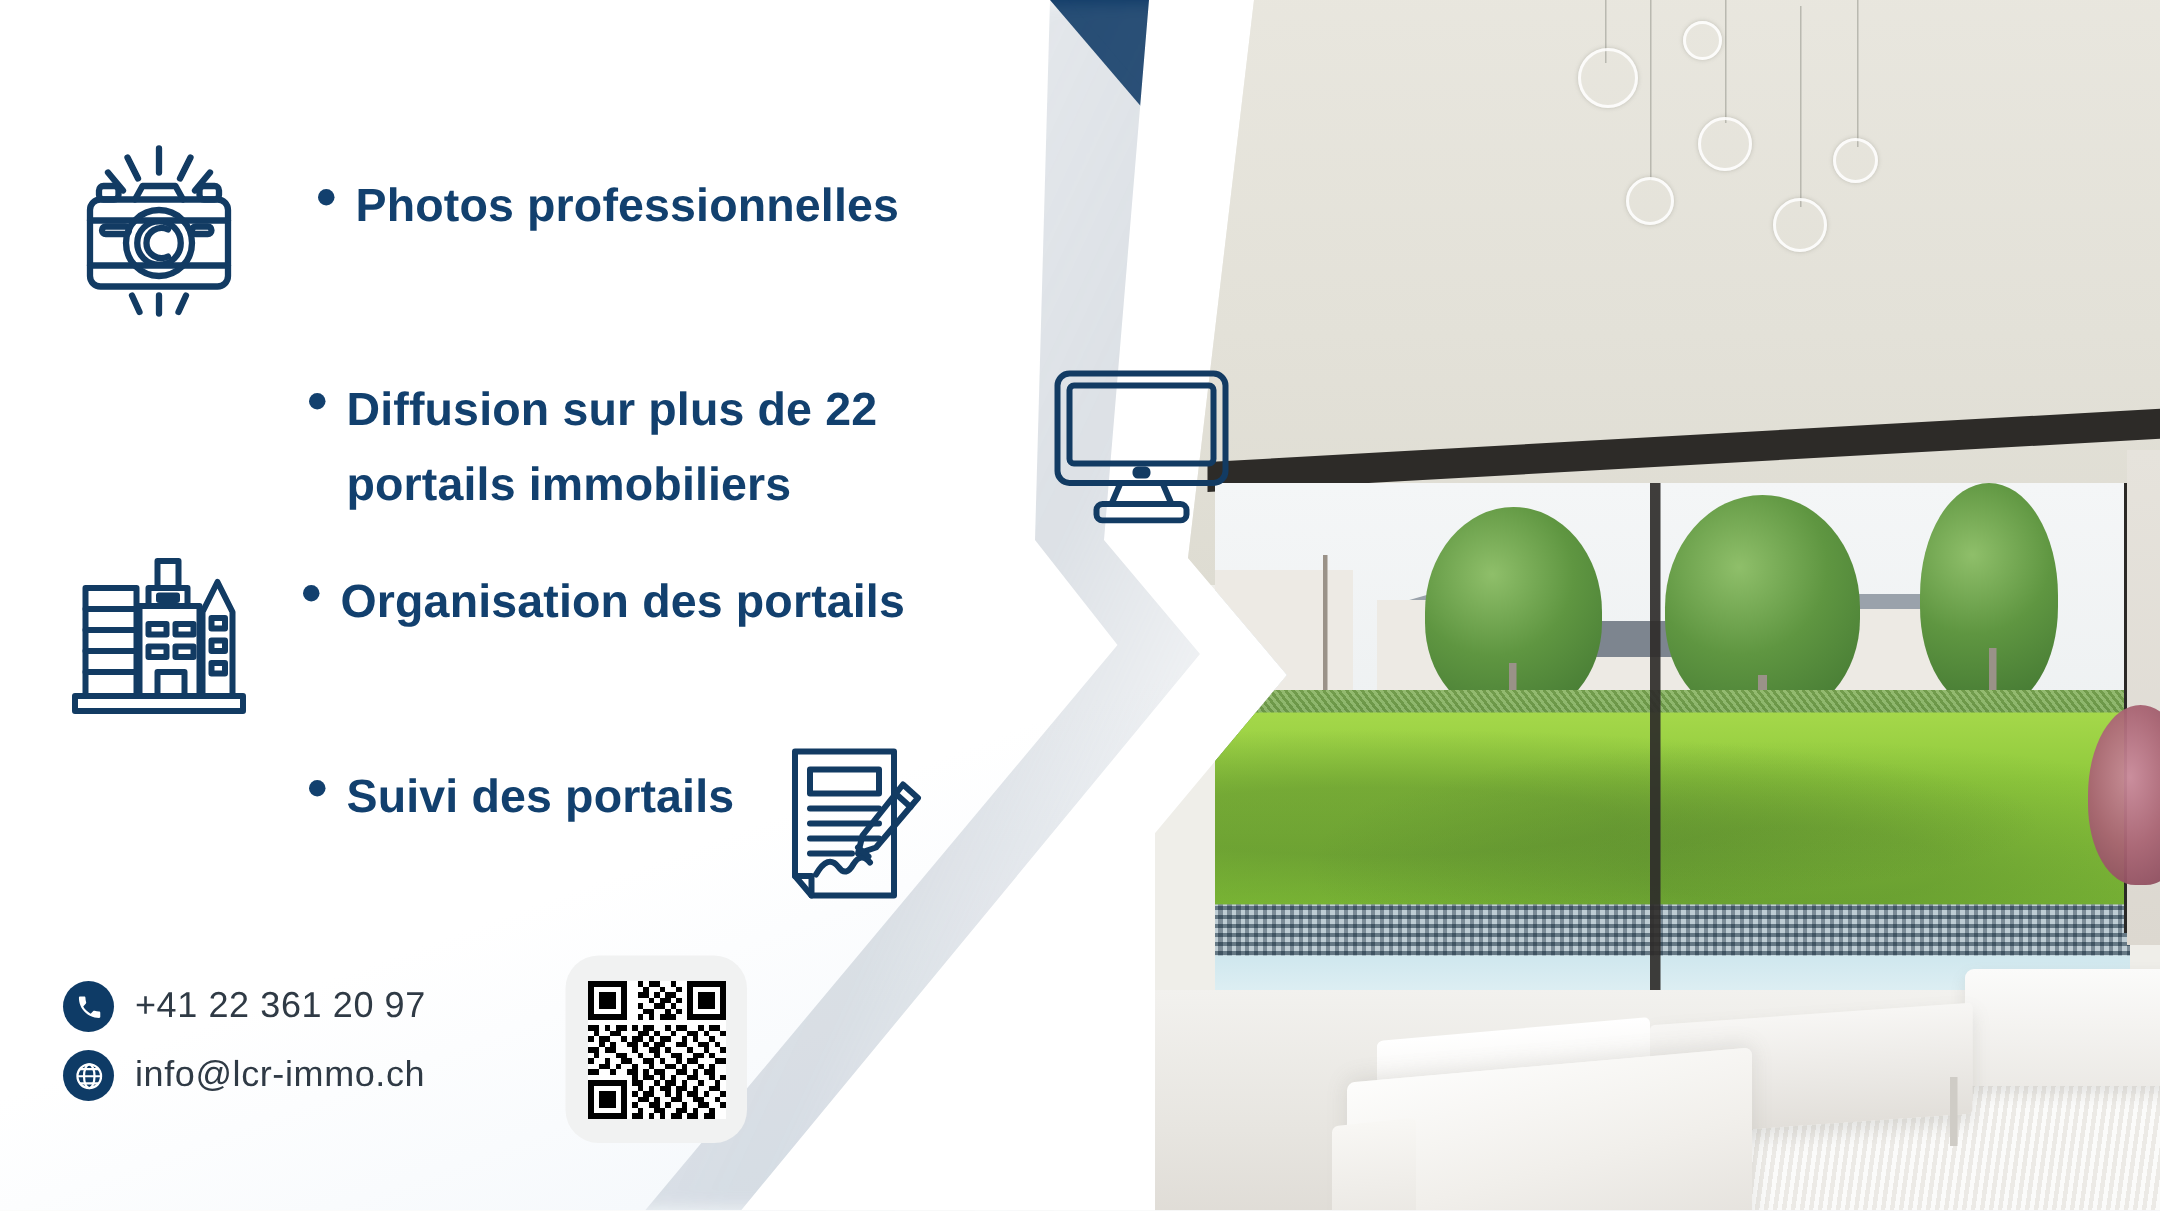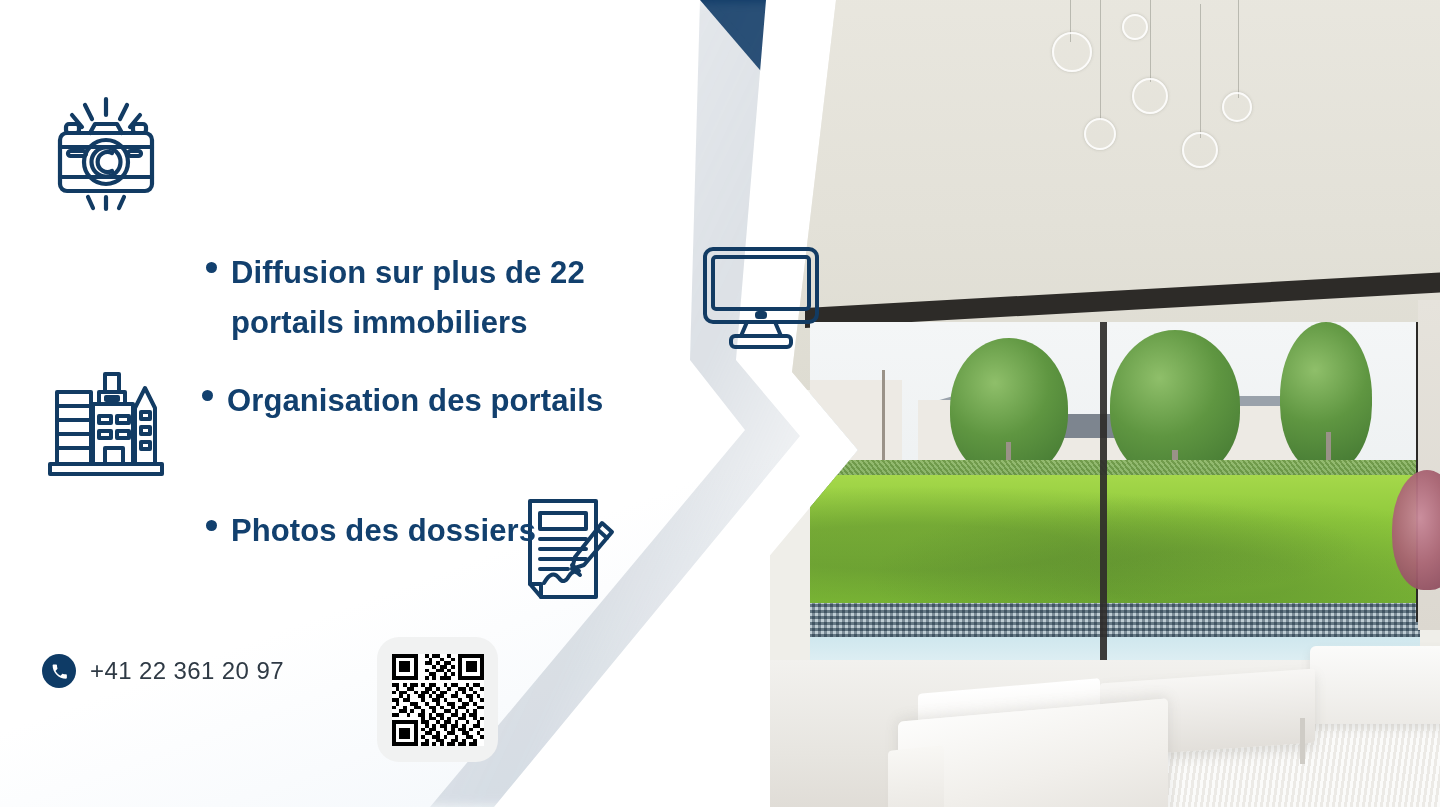--- a/index.html
+++ b/index.html
@@ -356,41 +356,55 @@
         <path d="M12 89 h11 v13"></path>
         <rect x="22" y="18" width="46" height="16"></rect>
         <path d="M22 44 h46 M22 54 h46 M22 64 h46 M22 74 h28"></path>
         <path d="M26 88 q8 -14 15 -5 q5 7 10 -2 q5 -8 11 -1"></path>
         <path d="M84 28 l10 9 l-28 33 l-12 4 l3 -12 z"></path>
         <path d="M79 34 l10 9"></path>
         <path d="M54 70 l7 6"></path>
       </svg>
     </div>
 
+    <div class="feature f1">
+      <span class="bullet-dot"></span>
+      <span class="feature-text">Photos professionnelles</span>
+    </div>
     <div class="feature f2">
       <span class="bullet-dot"></span>
       <span class="feature-text">Diffusion sur plus de 22 portails immobiliers</span>
     </div>
     <div class="feature f3">
       <span class="bullet-dot"></span>
       <span class="feature-text">Organisation des portails</span>
     </div>
     <div class="feature f4">
       <span class="bullet-dot"></span>
-      <span class="feature-text">Photos des dossiers</span>
+      <span class="feature-text">Suivi des portails</span>
     </div>
 
     <div class="contact">
       <div class="crow">
         <span class="cbadge">
           <svg width="19" height="19" viewBox="0 0 24 24" fill="#ffffff">
             <path d="M6.6 10.8c1.4 2.8 3.8 5.1 6.6 6.6l2.2-2.2c.3-.3.7-.4 1.1-.2 1.2.4 2.5.6 3.8.6.6 0 1 .4 1 1V20c0 .6-.4 1-1 1-9.4 0-17-7.6-17-17 0-.6.4-1 1-1h3.5c.6 0 1 .4 1 1 0 1.3.2 2.6.6 3.8.1.4 0 .8-.2 1.1l-2.6 2.9z"></path>
           </svg>
         </span>
         <span class="ctext">+41 22 361 20 97</span>
+      </div>
+      <div class="crow">
+        <span class="cbadge">
+          <svg width="21" height="21" viewBox="0 0 24 24" fill="none" stroke="#ffffff" stroke-width="1.7">
+            <circle cx="12" cy="12" r="9"></circle>
+            <ellipse cx="12" cy="12" rx="4" ry="9"></ellipse>
+            <path d="M3 12h18M4.6 6.6h14.8M4.6 17.4h14.8"></path>
+          </svg>
+        </span>
+        <span class="ctext">info@lcr-immo.ch</span>
       </div>
     </div>
 
     <div class="qr-card">
       <svg class="qr-img" viewBox="0 0 25 25" shape-rendering="crispEdges">
         <rect width="25" height="25" fill="#ffffff"></rect>
         <g fill="#000000">
           <rect x="0" y="0" width="7" height="1"></rect>
             <rect x="0" y="6" width="7" height="1"></rect>
           <rect x="0" y="0" width="1" height="7"></rect>

